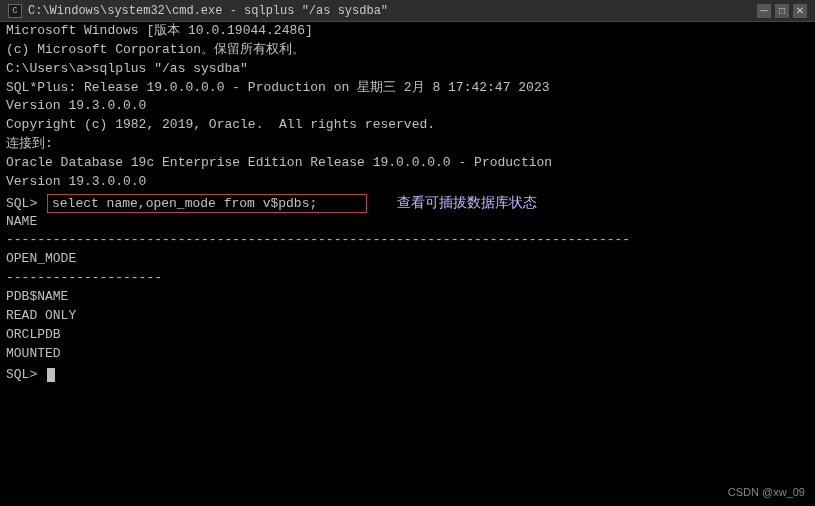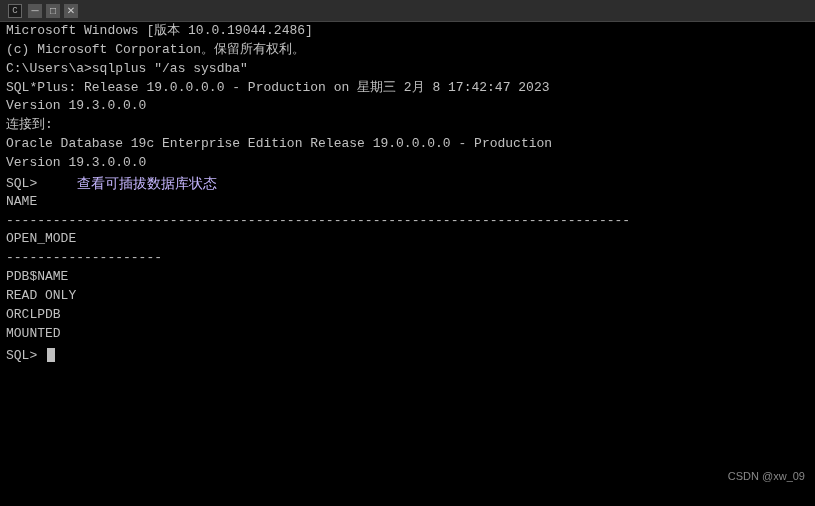--- a/index.html
+++ b/index.html
@@ -96,21 +96,21 @@
     #annotation {
       margin-left: 30px;
       color: #c4b5fd;
       font-family: 'Microsoft YaHei', SimHei, sans-serif;
       font-size: 14px;
     }
 
     
     #csdn-mark {
       position: absolute;
-      bottom: 24px;
+      bottom: 8px;
       right: 10px;
       color: #888;
       font-size: 11px;
       font-family: Arial, sans-serif;
     }
 
     #final-sql-line {
       display: flex;
       align-items: center;
       margin-top: 4px;
@@ -126,46 +126,49 @@
     @keyframes blink {
       0%, 100% { opacity: 1; }
       50% { opacity: 0; }
     }
   </style>
 </head>
 <body>
 
 <div id="title-bar">
   <div id="title-bar-icon">C</div>
+  <span id="title-bar-text">C:\Windows\system32\cmd.exe - sqlplus  "/as sysdba"</span>
   <div id="title-bar-controls">
     <button class="ctrl-btn">─</button>
     <button class="ctrl-btn">□</button>
     <button class="ctrl-btn">✕</button>
   </div>
 </div>
 
 <div id="terminal">
 
   <div id="lines-container">
       <div class="line">Microsoft Windows [版本 10.0.19044.2486]</div>
       <div class="line">(c) Microsoft Corporation。保留所有权利。</div>
       <div class="line"></div>
       <div class="line">C:\Users\a&gt;sqlplus "/as sysdba"</div>
       <div class="line"></div>
       <div class="line">SQL*Plus: Release 19.0.0.0.0 - Production on 星期三 2月 8 17:42:47 2023</div>
       <div class="line">Version 19.3.0.0.0</div>
       <div class="line"></div>
+      <div class="line">Copyright (c) 1982, 2019, Oracle.  All rights reserved.</div>
       <div class="line"></div>
       <div class="line">连接到:</div>
       <div class="line">Oracle Database 19c Enterprise Edition Release 19.0.0.0.0 - Production</div>
       <div class="line">Version 19.3.0.0.0</div>
     </div>
 
   <div id="sql-input-line">
     <span id="sql-prompt">SQL&gt; </span>
+    <input id="sql-input-box" type="text" value="select name,open_mode from v$pdbs;" style="">
     <span id="annotation">查看可插拔数据库状态</span>
   </div>
 
   <div id="query-output">
       <div class="line">NAME</div>
       <div class="line">--------------------------------------------------------------------------------</div>
       <div class="line">OPEN_MODE</div>
       <div class="line">--------------------</div>
       <div class="line">PDB$NAME</div>
       <div class="line">READ ONLY</div>

